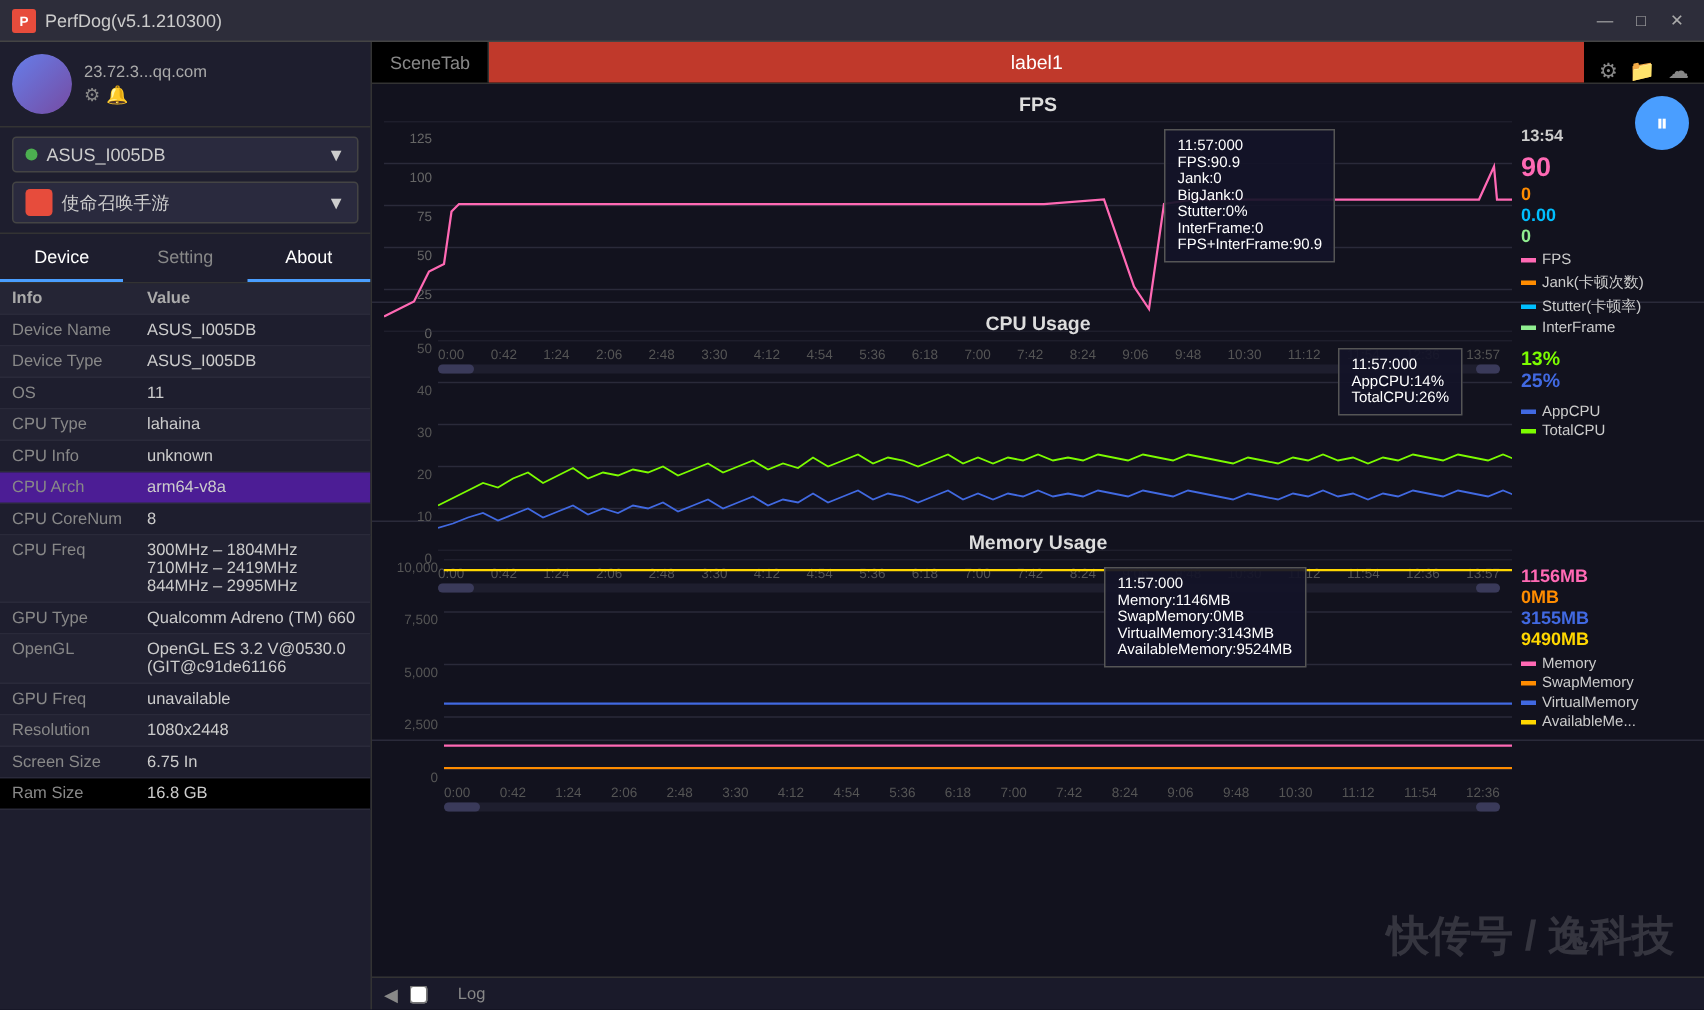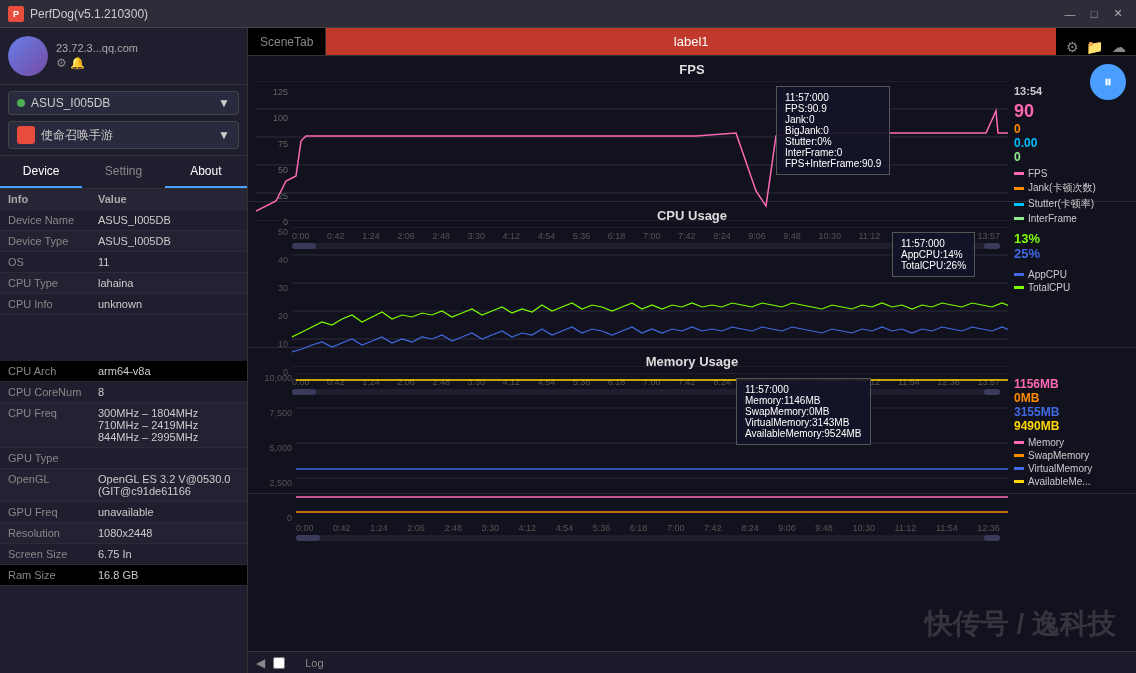--- a/index.html
+++ b/index.html
@@ -171,36 +171,37 @@
           <div class="info-val">11</div>
         </div>
         <div class="info-row" style="background: rgb(34, 34, 50);">
           <div class="info-key">CPU Type</div>
           <div class="info-val">lahaina</div>
         </div>
         <div class="info-row" style="background: rgb(30, 30, 46);">
           <div class="info-key">CPU Info</div>
           <div class="info-val">unknown</div>
         </div>
-        <div class="info-row" style="background: #000000; margin-top: 46px;">
+        <div class="info-row" style="background: #4c1d95;">
           <div class="info-key">CPU Arch</div>
           <div class="info-val">arm64-v8a</div>
         </div>
         <div class="info-row" style="background: rgb(30, 30, 46);">
           <div class="info-key">CPU CoreNum</div>
           <div class="info-val">8</div>
         </div>
         <div class="info-row" style="background: rgb(34, 34, 50);">
           <div class="info-key">CPU Freq</div>
           <div class="info-val">300MHz – 1804MHz
 710MHz – 2419MHz
 844MHz – 2995MHz</div>
         </div>
         <div class="info-row" style="background: rgb(30, 30, 46);">
           <div class="info-key">GPU Type</div>
+          <div class="info-val">Qualcomm Adreno (TM) 660</div>
         </div>
         <div class="info-row" style="background: rgb(34, 34, 50);">
           <div class="info-key">OpenGL</div>
           <div class="info-val">OpenGL ES 3.2 V@0530.0 (GIT@c91de61166</div>
         </div>
         <div class="info-row" style="background: rgb(30, 30, 46);">
           <div class="info-key">GPU Freq</div>
           <div class="info-val">unavailable</div>
         </div>
         <div class="info-row" style="background: rgb(34, 34, 50);">

